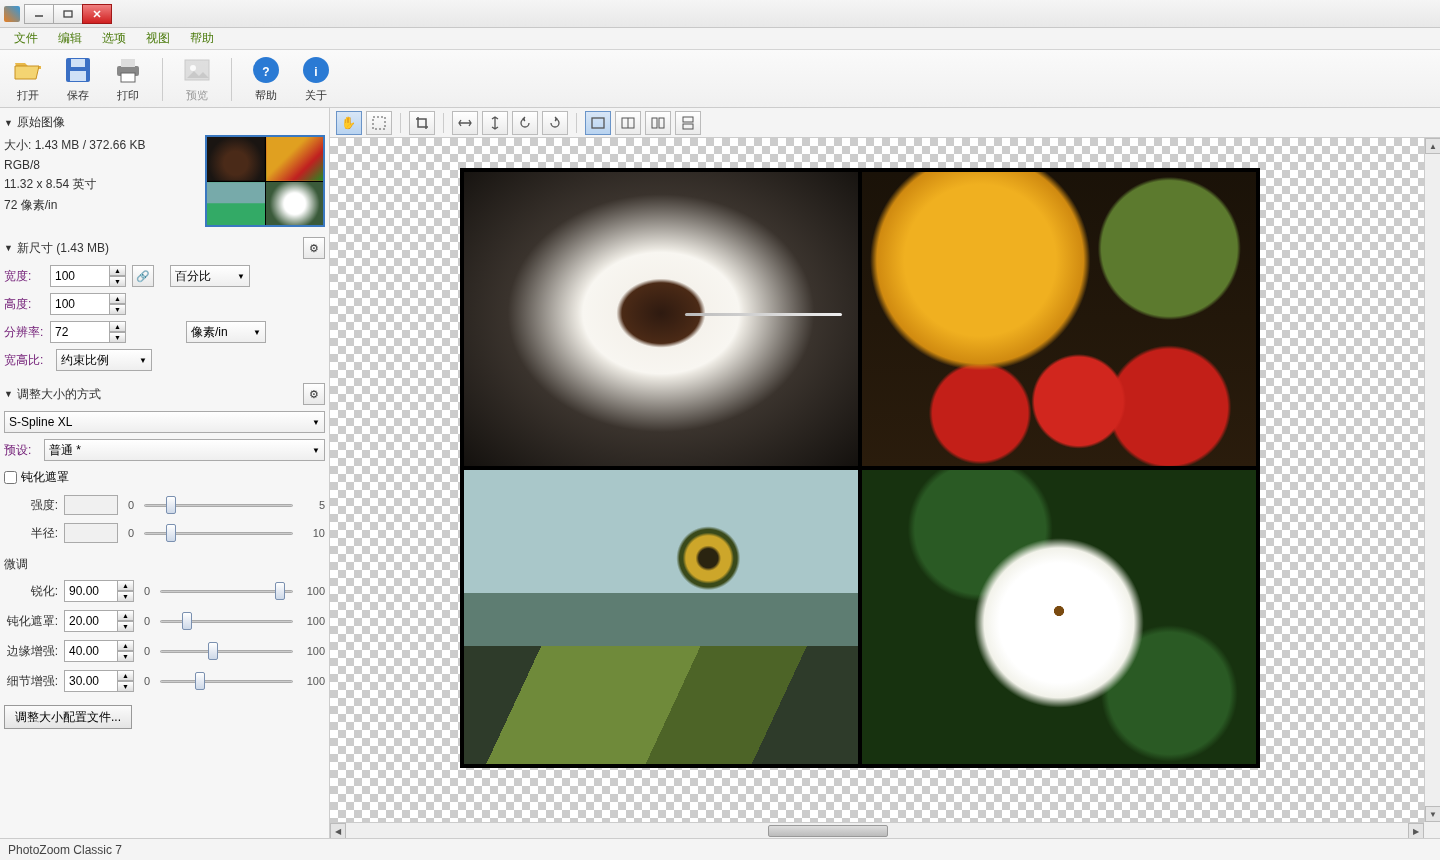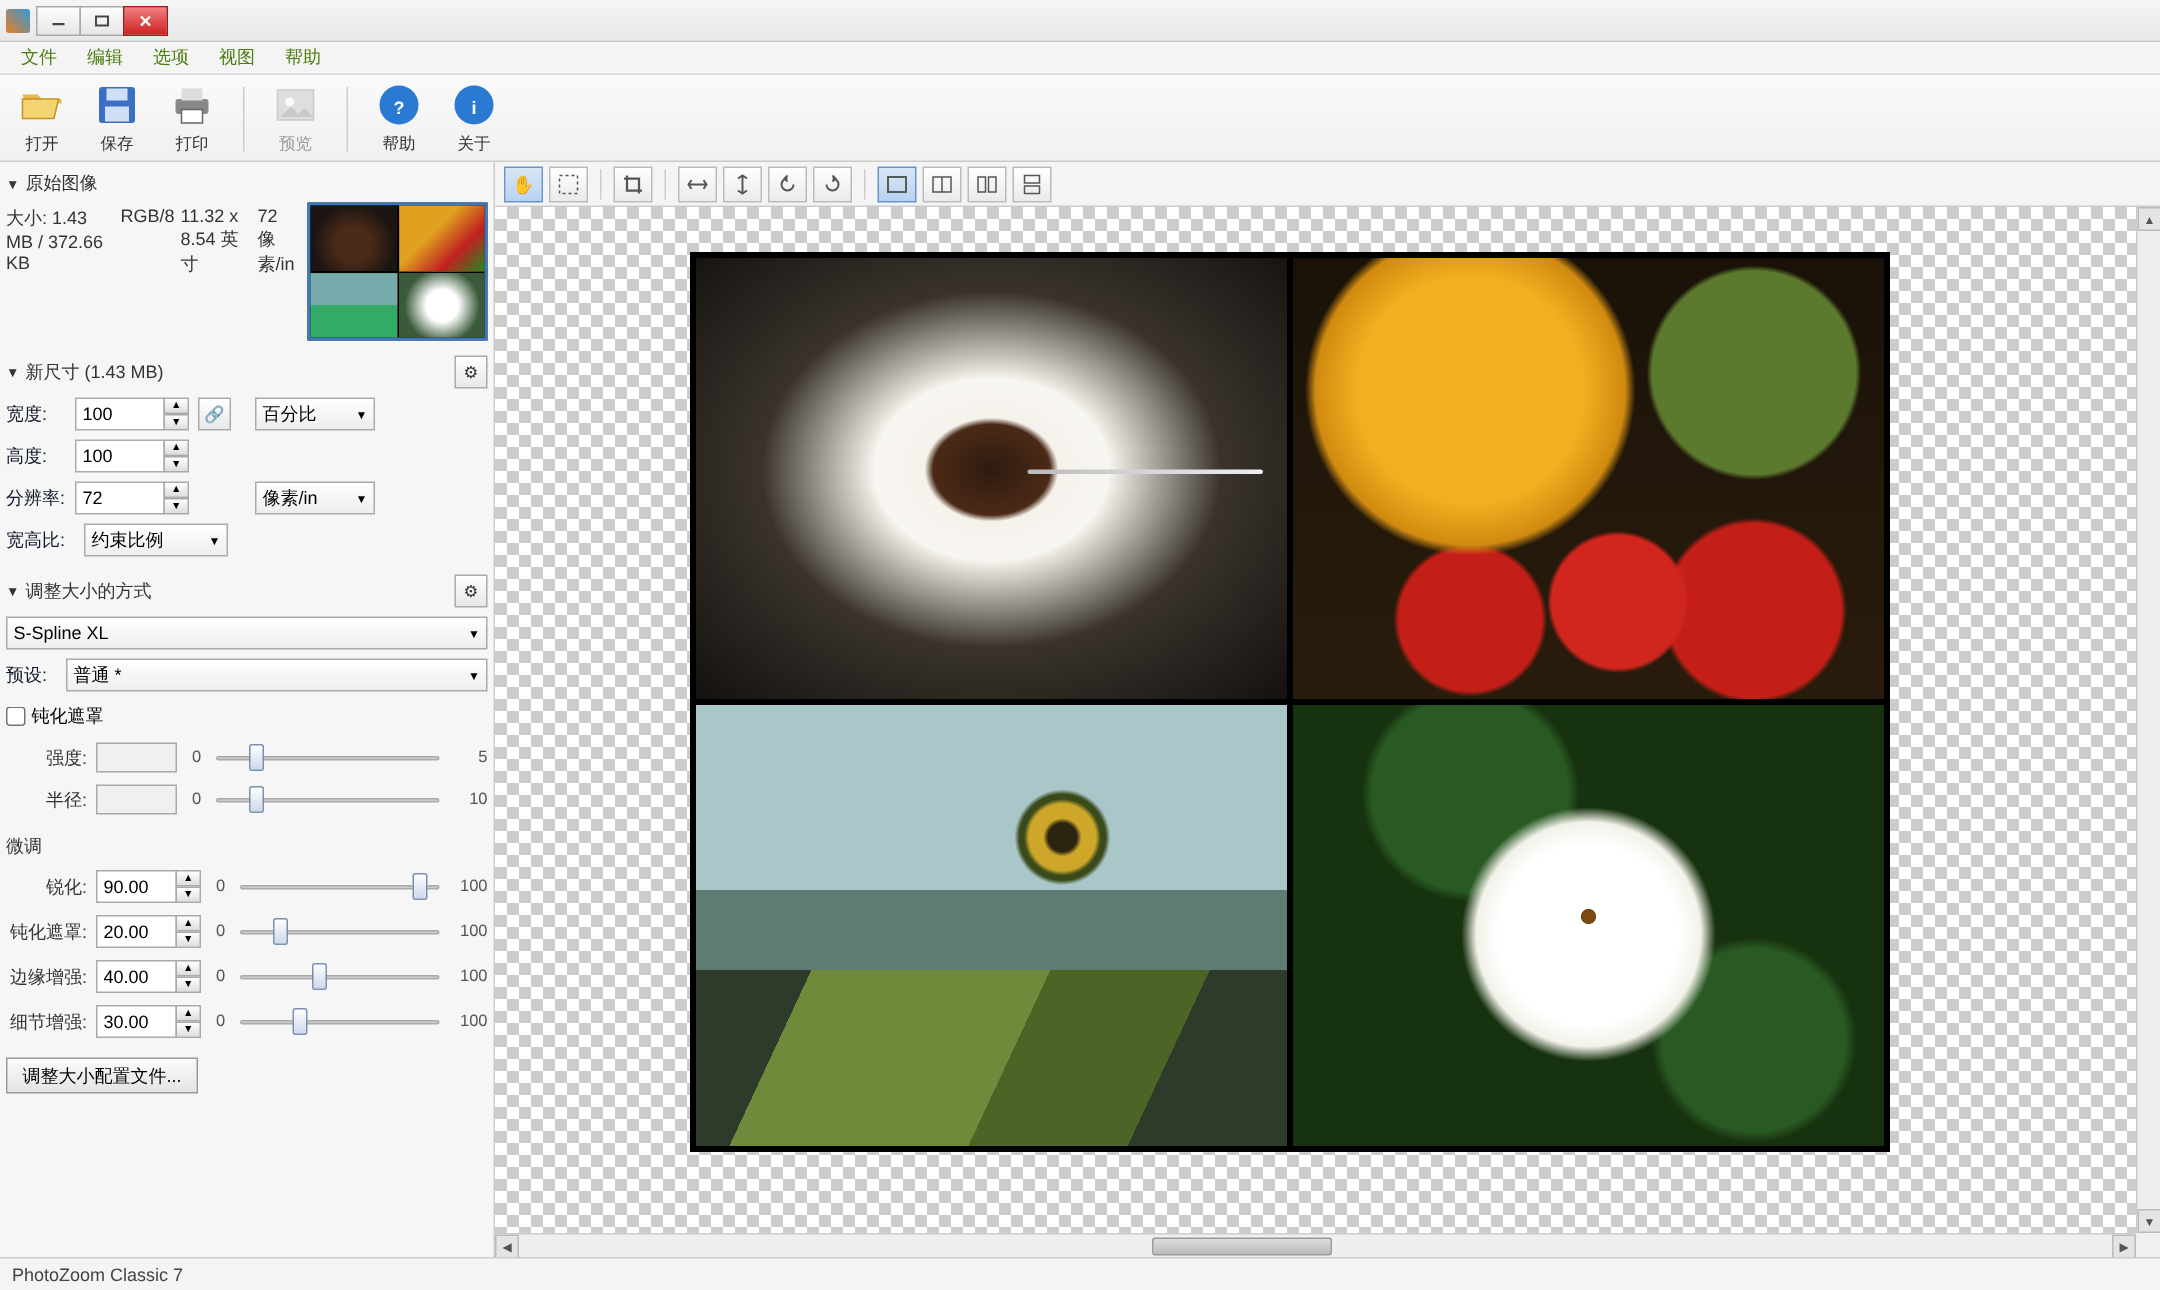--- a/index.html
+++ b/index.html
@@ -28,30 +28,30 @@
 .tsep { width: 1px; background: #ccc; margin: 4px 4px; }
 
 
 .main { flex: 1; display: flex; min-height: 0; }
 
 
 .left { width: 330px; background: #f6f6f6; border-right: 1px solid #ccc; overflow-y: auto; padding: 4px; display: flex; flex-direction: column; gap: 2px; }
 .sect-head { font-weight: 400; color: #333; display: flex; align-items: center; gap: 4px; padding: 2px 0; }
 .sect-head .tri { font-size: 9px; }
 .origrow { display: flex; gap: 6px; }
-.origtext { flex: 1; display: flex; flex-direction: row; gap: 4px; color: #333; font-size: 12px; padding-top:2px;}
+.origtext { flex: 1; display: flex; flex-direction: column; gap: 4px; color: #333; font-size: 12px; padding-top:2px;}
 .thumb { width: 120px; height: 92px; border: 2px solid #3a78c0; background: #000; display: grid; grid-template: 1fr 1fr / 1fr 1fr; gap: 1px; }
 .thumb div { background-size: cover; background-position: center; }
 .tc1{background:radial-gradient(circle at 50% 60%,#4a2a18 30%,#1a1512 70%);}
 .tc2{background:linear-gradient(135deg,#e0a020 40%,#c02020 70%,#228b22 100%);}
 .tc3{background:linear-gradient(#7aa 50%,#3a6 50%);}
 .tc4{background:radial-gradient(circle,#fff 30%,#3a5a3a 70%);}
 
 .panel-row { display: flex; align-items: center; gap: 6px; margin: 2px 0; }
-.panel-row .lbl { width: 40px; text-align: left; color: #0f172a; }
+.panel-row .lbl { width: 40px; text-align: left; color: #701a75; }
 .spin { display:flex; }
 .spin input { width: 60px; height: 22px; border: 1px solid #aaa; padding: 0 4px; }
 .spin .arrows { width: 16px; display:flex; flex-direction:column; }
 .spin .arrows span { flex:1; border:1px solid #aaa; background:linear-gradient(#fff,#ddd); font-size:7px; display:flex;align-items:center;justify-content:center;cursor:default; margin-left:-1px;}
 select, .combo { height: 22px; border: 1px solid #aaa; background: linear-gradient(#fff,#eee); padding: 0 4px; }
 .combo { display:flex; align-items:center; gap:4px; min-width:70px; justify-content:space-between;}
 .combo .dd{font-size:8px;}
 .chainbtn, .gearbtn { width: 22px; height: 22px; border: 1px solid #aaa; background: linear-gradient(#fff,#e8e8e8); display:flex;align-items:center;justify-content:center; font-size:11px;}
 .wide-select { width: 100%; }
 .chk { display:flex; align-items:center; gap:4px; margin:4px 0;}
@@ -275,21 +275,21 @@
     <div class="panel-row">
       <span class="lbl">分辨率:</span>
       <div class="spin">
           <input value="72" style="">
           <div class="arrows">
             <span>▲</span>
             <span>▼</span>
           </div>
         </div>
       <span class="chainbtn" style="visibility:hidden">.</span>
-      <div class="combo" style="margin-left:10px;width:80px">
+      <div class="combo" style="margin-left:26px;width:80px">
           <span>像素/in</span>
           <span class="dd">▼</span>
         </div>
     </div>
     <div class="panel-row">
       <span class="lbl" style="width:46px">宽高比:</span>
       <div class="combo" style="width:96px">
           <span>约束比例</span>
           <span class="dd">▼</span>
         </div>

